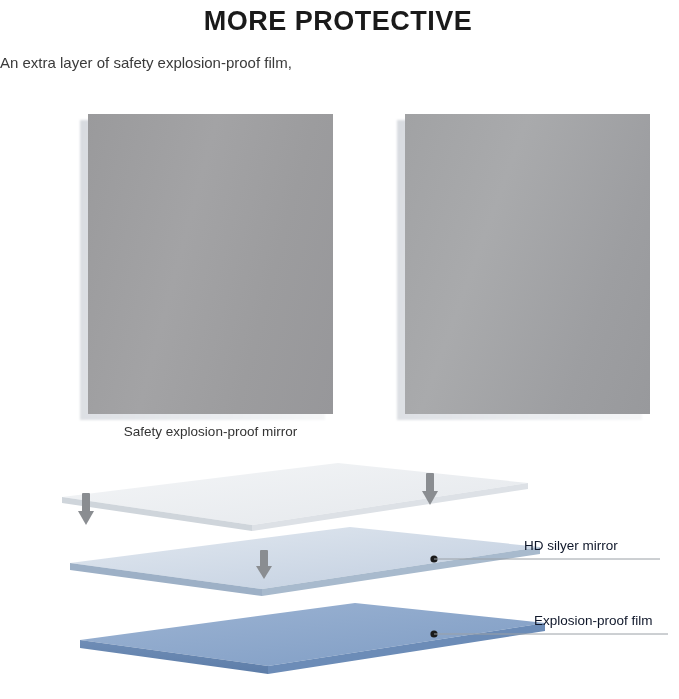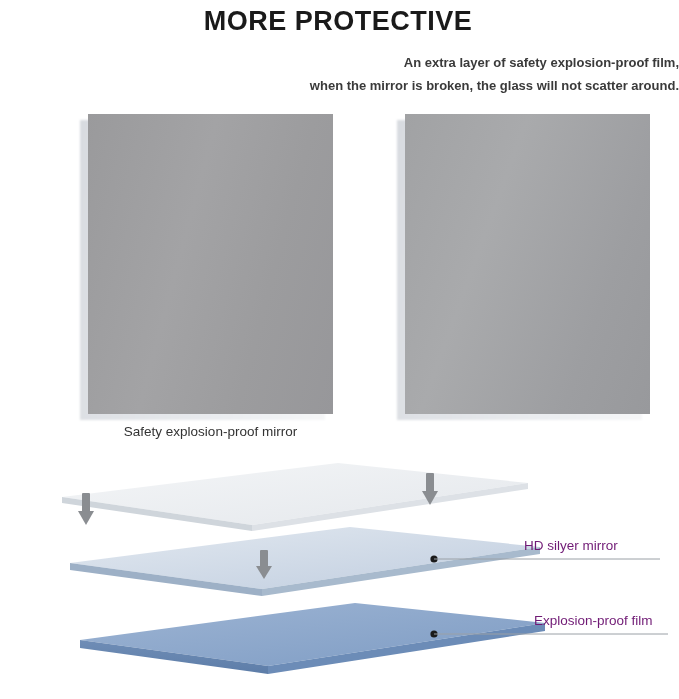--- a/index.html
+++ b/index.html
@@ -20,26 +20,25 @@
   .headline {
     text-align: center;
     font-size: 27px;
     font-weight: bold;
     letter-spacing: 0.5px;
     color: #1a1a1a;
     margin: 4px 3px 0 0;
     padding-top: 2px;
   }
   .subline {
-    text-align: right;
-    font-size: 13px;
+    text-align: left;
+    font-size: 15px;
     color: #3a3a3a;
     line-height: 23px;
     margin-top: 14px;
-    font-weight: bold;
   }
   .subline div { white-space: nowrap; }
 
   
   .panels {
     position: absolute;
     top: 114px;
     left: 0;
     width: 578px;
     height: 340px;
@@ -92,37 +91,36 @@
   .layers {
     position: absolute;
     top: 455px;
     left: 0;
     width: 679px;
     height: 244px;
   }
   .layer-label {
     position: absolute;
     font-size: 13.5px;
-    color: #701a75;
+    color: #0f172a;
     white-space: nowrap;
     text-align: right;
   }
   .lbl-mirror { left: 524px; top: 538px; }
   .lbl-film   { left: 534px; top: 613px; }
 
   svg.flat { display:block; }
 </style>
 </head>
 <body>
 
 <div>
   <div class="headline">MORE PROTECTIVE</div>
   <div class="subline">
     <div>An extra layer of safety explosion-proof film,</div>
-    <div>when the mirror is broken, the glass will not scatter around.</div>
   </div>
 </div>
 
 <div class="panels">
 
   <div class="panel left">
     <div class="shadow"></div>
     <div class="plate">
       <div class="glass-left"></div>
       <svg class="flat" width="245" height="300" viewBox="0 0 245 300">

